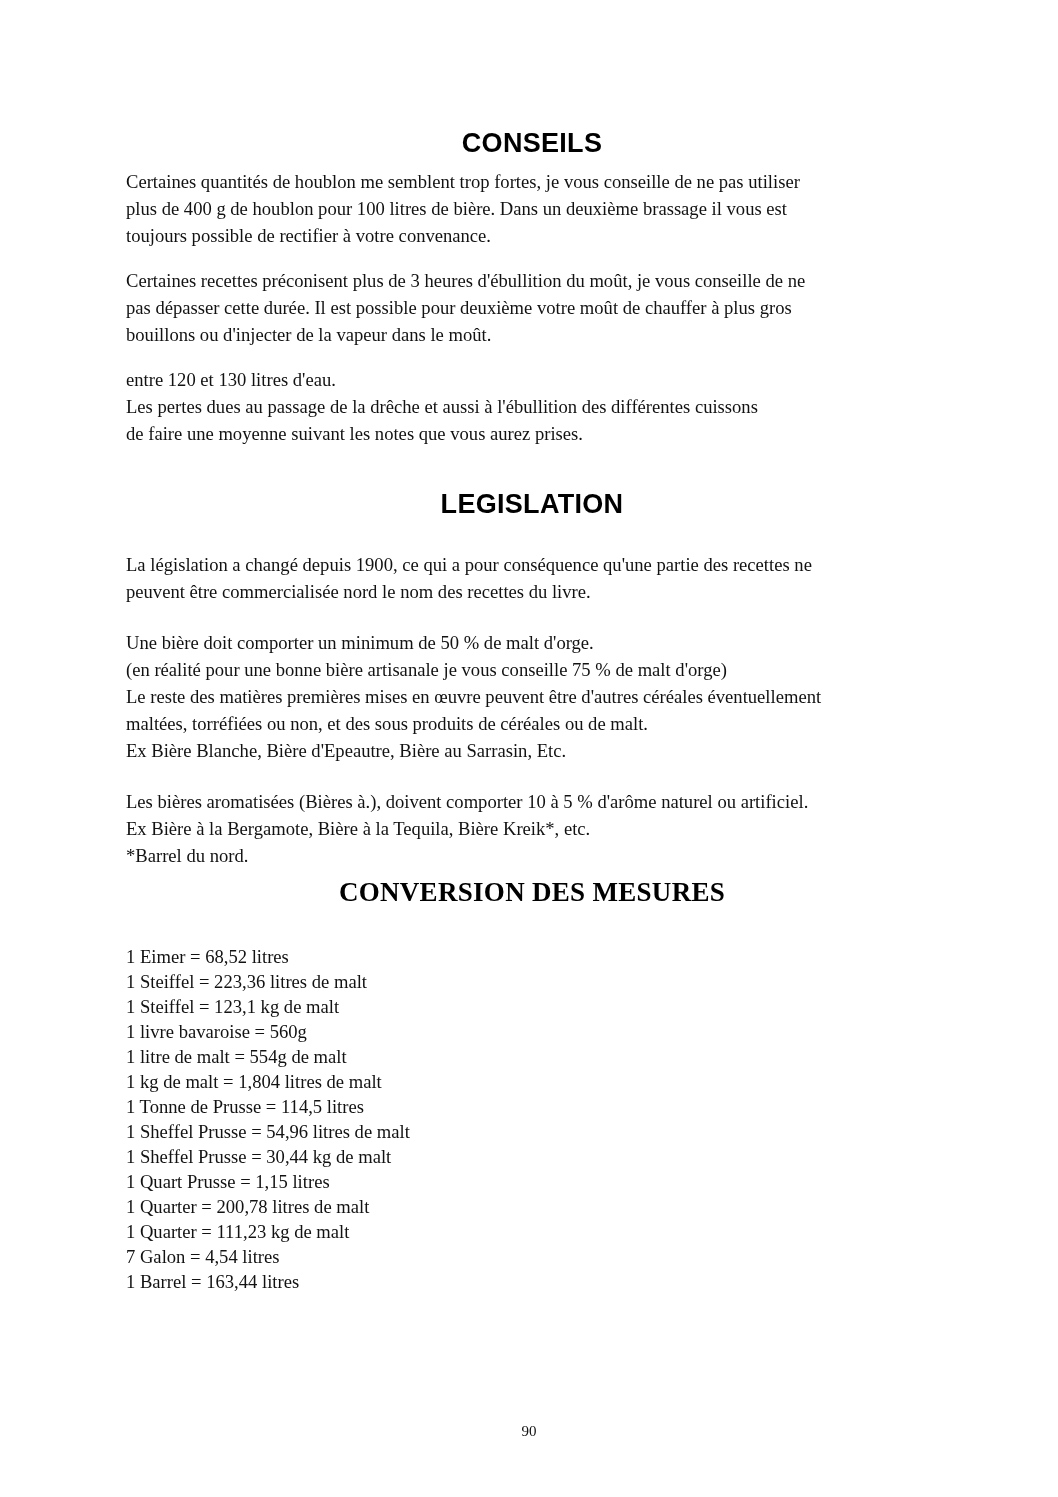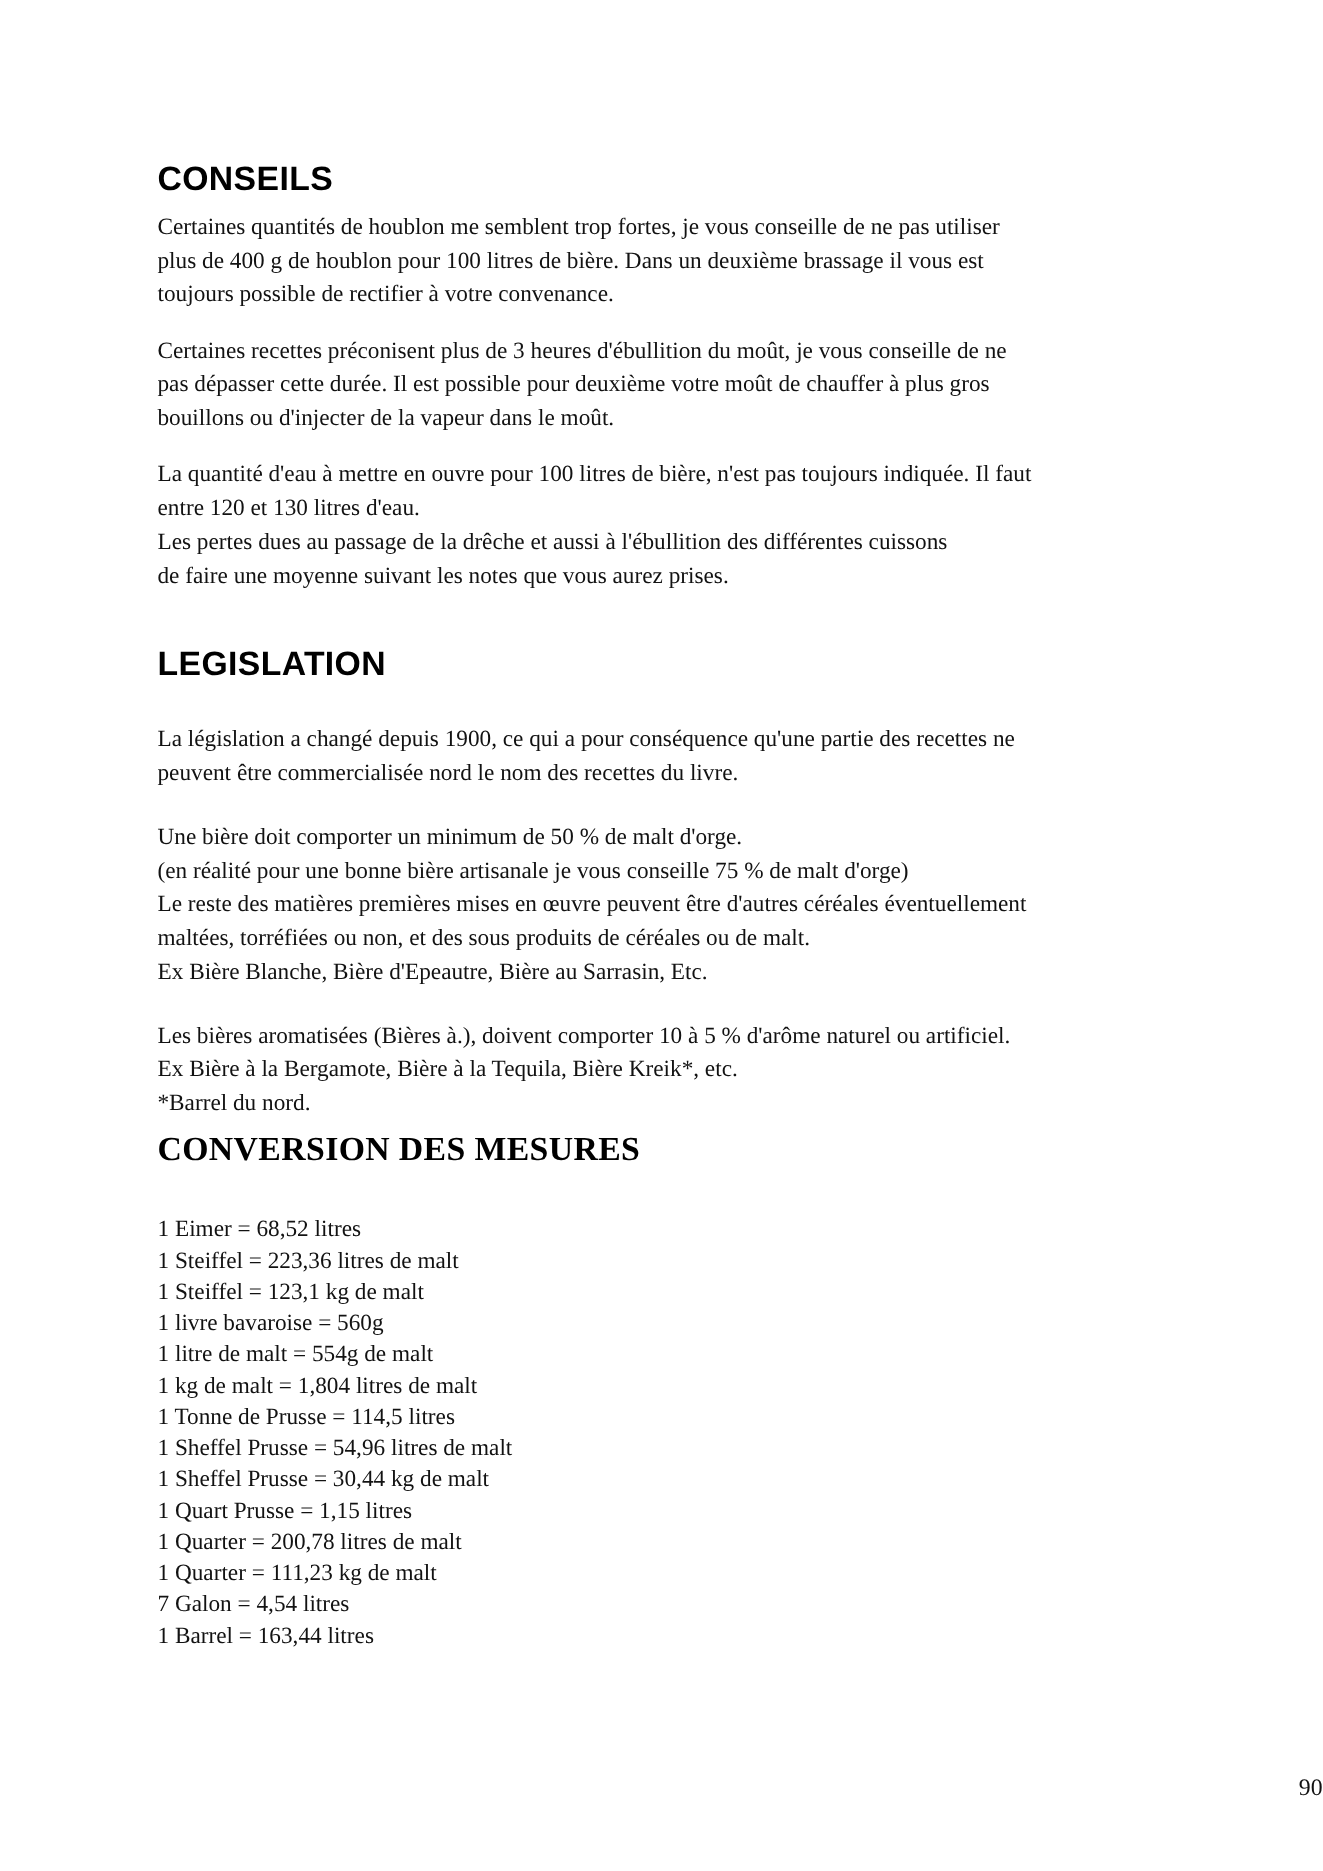--- a/index.html
+++ b/index.html
@@ -17,42 +17,43 @@
     overflow: hidden;
   }
   .content {
     padding: 128px 120px 0 126px;
   }
   h1.sec {
     font-family: "Liberation Sans", sans-serif;
     font-weight: bold;
     font-size: 27px;
     line-height: 30px;
+    text-align: center;
     color: #000000;
     letter-spacing: 0.3px;
   }
   #conseils-title    { margin-bottom: 10px; }
   #legislation-title { margin-top: 42px; margin-bottom: 32px; }
   #conversion-title  { margin-top: 8px;  margin-bottom: 37px; font-family: Liberation Serif, serif; }
   .block { }
   .tline {
     font-size: 18.6px;
     line-height: 27px;
     white-space: nowrap;
   }
   .mb18 { margin-bottom: 18px; }
   .mb24 { margin-bottom: 24px; }
   .mb0  { margin-bottom: 0; }
   .conv-list .tline { line-height: 25px; }
   .footer {
     position: absolute;
     top: 1419px; left: 0;
     width: 100%;
-    text-align: right;
-    font-size: 19px;
+    text-align: center;
+    font-size: 15px;
     line-height: 24px;
   }
 </style>
 </head>
 <body>
 
 <div class="page">
   <div class="content">
 
     <h1 class="sec" id="conseils-title">CONSEILS</h1>
@@ -63,21 +64,20 @@
         <div class="tline">toujours possible de rectifier à votre convenance.</div>
       </div>
 
     <div class="block mb18">
         <div class="tline">Certaines recettes préconisent plus de 3 heures d'ébullition du moût, je vous conseille de ne</div>
         <div class="tline">pas dépasser cette durée. Il est possible pour deuxième votre moût de chauffer à plus gros</div>
         <div class="tline">bouillons ou d'injecter de la vapeur dans le moût.</div>
       </div>
 
     <div class="block mb0">
-        <div class="tline">La quantité d'eau à mettre en ouvre pour 100 litres de bière, n'est pas toujours indiquée. Il faut</div>
         <div class="tline">entre 120 et 130 litres d'eau.</div>
       </div>
 
     <div class="block mb0">
         <div class="tline">Les pertes dues au passage de la drêche et aussi à l'ébullition des différentes cuissons</div>
         <div class="tline">de faire une moyenne suivant les notes que vous aurez prises.</div>
       </div>
 
     <h1 class="sec" id="legislation-title">LEGISLATION</h1>
 

